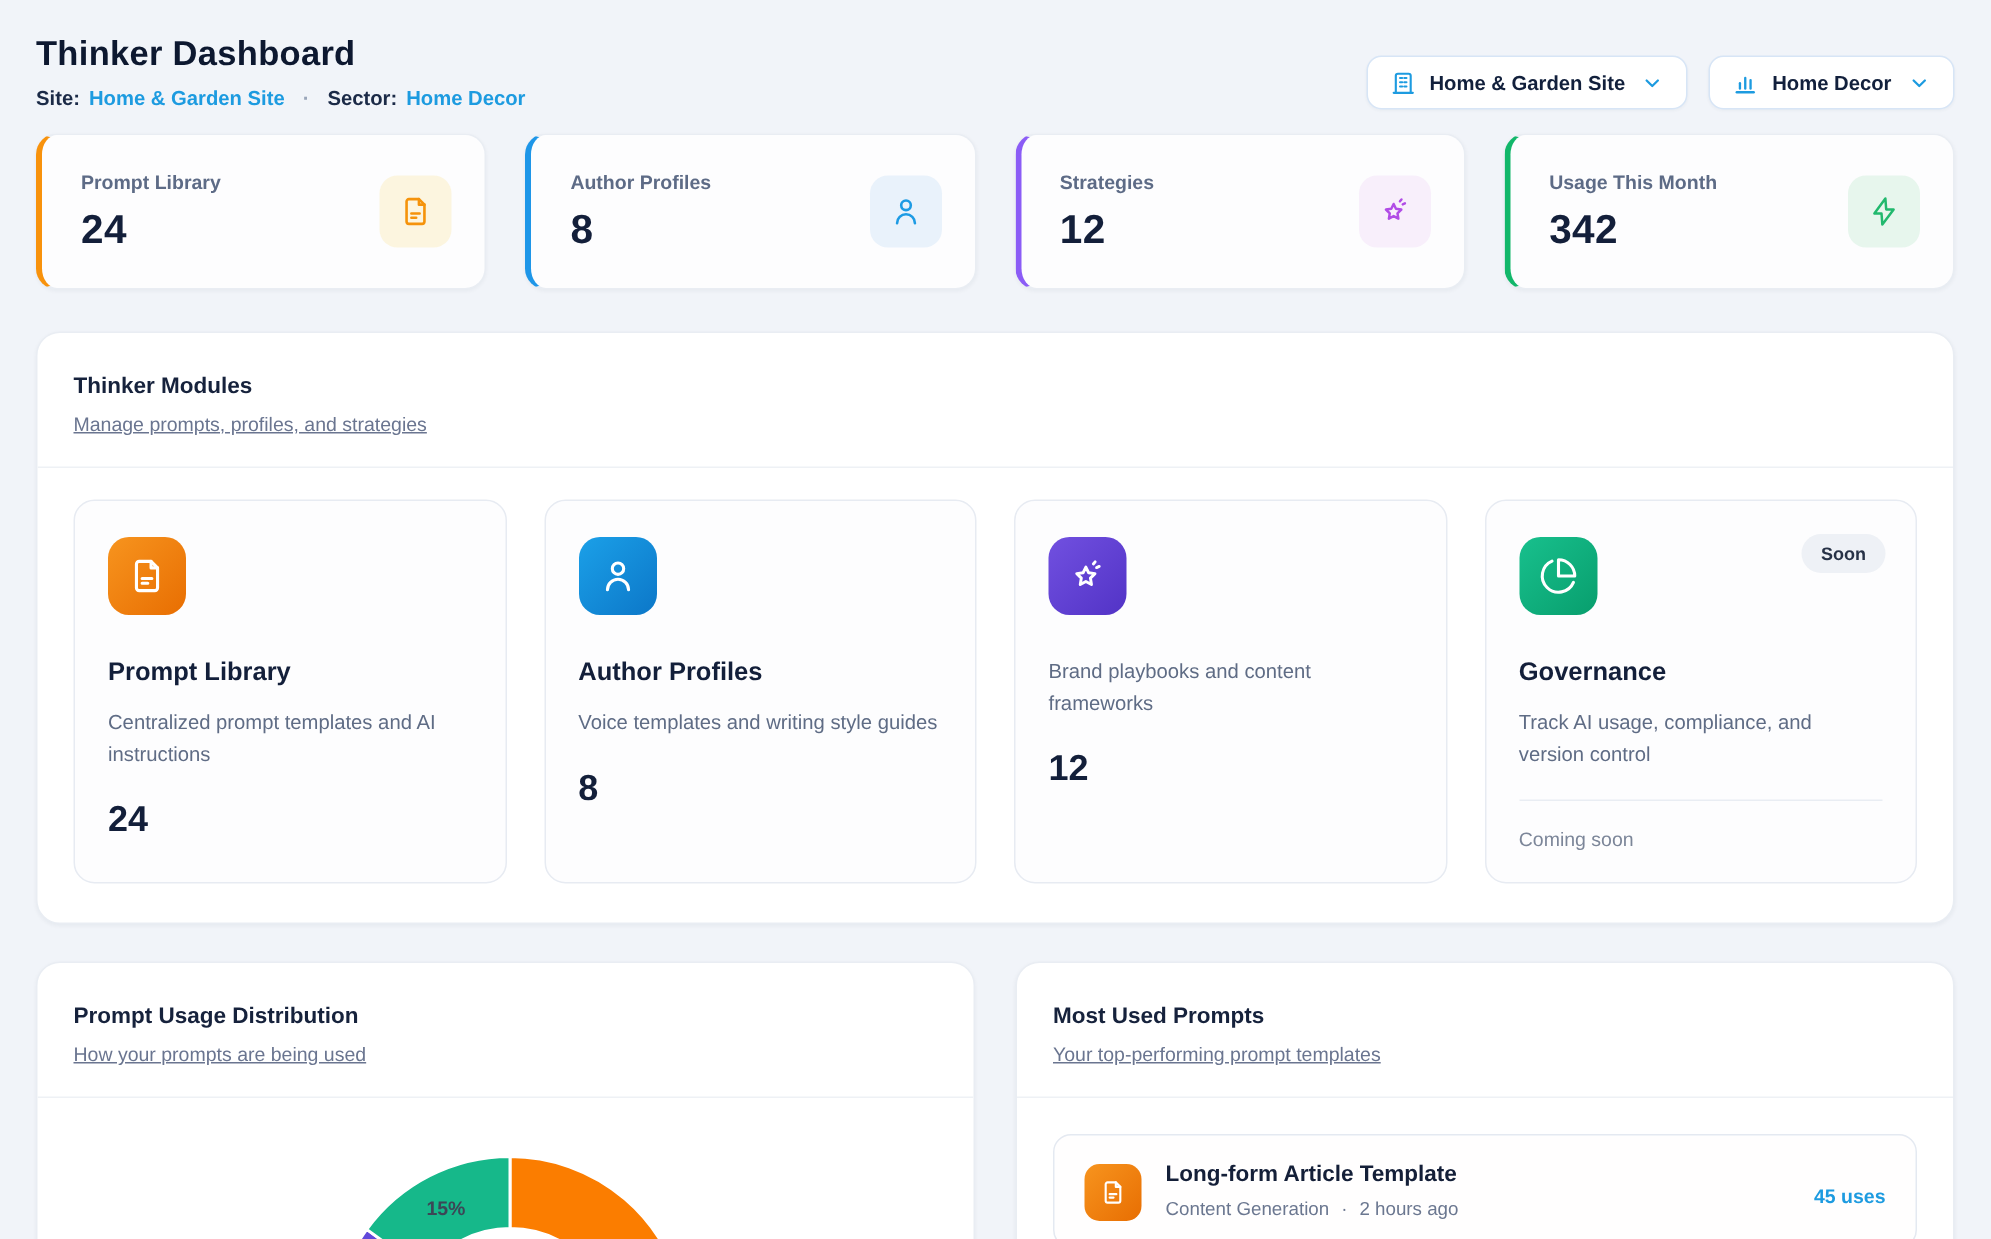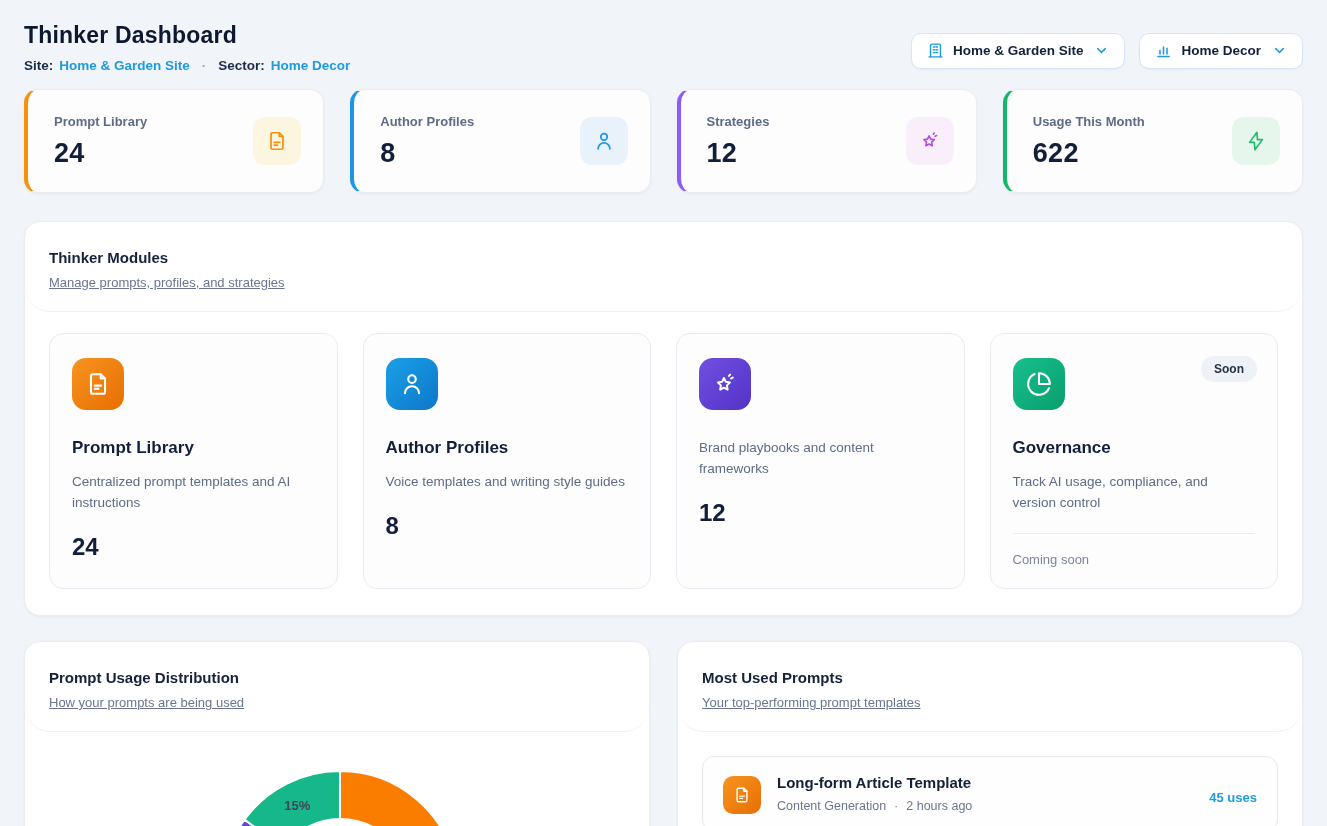--- a/index.html
+++ b/index.html
@@ -5,21 +5,21 @@
   * { box-sizing: border-box; margin: 0; padding: 0; }
   html, body { width: 1327px; height: 826px; overflow: hidden; }
   body {
     background: #f1f4f9;
     font-family: "Liberation Sans", sans-serif;
     color: #131f3a;
   }
   .page { padding: 22px 24px; width: 1327px; }
 
   
-  .header-row { display: flex; justify-content: space-between; align-items: center; margin-bottom: 16px; gap: 20px; }
+  .header-row { display: flex; justify-content: space-between; align-items: flex-end; margin-bottom: 16px; gap: 20px; }
   .page-title { font-size: 23px; font-weight: 800; color: #0d1830; letter-spacing: .2px; margin-bottom: 9px; }
   .breadcrumb { font-size: 13.5px; font-weight: 700; color: #1b2a47; display: flex; gap: 6px; align-items: center; }
   .breadcrumb .link { color: #1d9be0; cursor: pointer; }
   .breadcrumb .dot { color: #9aa6ba; margin: 0 6px; }
   .header-buttons { display: flex; gap: 14px; margin-top: 6px; }
   .dd-btn {
     display: flex; align-items: center; gap: 9px; height: 36px; padding: 0 15px;
     background: #ffffff; border: 1px solid #d7e5f6; border-radius: 10px;
     font-size: 13.5px; font-weight: 700; color: #12203c; cursor: pointer;
     box-shadow: 0 1px 2px rgba(20,40,80,.04);
@@ -36,21 +36,21 @@
   }
   .stat-label { font-size: 13px; font-weight: 600; color: #5d6b86; }
   .stat-value { font-size: 27px; font-weight: 800; color: #131f3a; margin-top: 9px; letter-spacing: .3px; }
   .stat-icon { position: absolute; right: 22px; top: 50%; transform: translateY(-50%);
     width: 48px; height: 48px; border-radius: 12px; display: flex; align-items: center; justify-content: center; }
   .stat-icon svg { width: 22px; height: 22px; }
 
   
   .big-card { background: #ffffff; border: 1px solid #e9edf3; border-radius: 16px;
     box-shadow: 0 1px 3px rgba(20,30,60,.05); overflow: hidden; }
-  .card-header { padding: 27px 24px 21px 24px; border-bottom: 1px solid #eef1f5; border-radius: 25px; }
+  .card-header { padding: 27px 24px 21px 24px; border-bottom: 1px solid #eef1f5; }
   .card-title { font-size: 15px; font-weight: 700; color: #16223c; }
   .card-sub { font-size: 13px; color: #6a7590; margin-top: 9px; text-decoration: underline; }
 
   
   .modules-card { margin-bottom: 25px; }
   .modules-grid { display: grid; grid-template-columns: repeat(4, 1fr); gap: 25px; padding: 21px 24px 26px 24px; }
   .module-card {
     position: relative; background: #fdfdfe; border: 1px solid #e7ebf2; border-radius: 14px;
     padding: 24px 22px; height: 256px; cursor: pointer;
   }
@@ -166,21 +166,21 @@
         <svg viewBox="0 0 24 24" fill="none" stroke="currentColor" stroke-width="1.8" stroke-linecap="round" stroke-linejoin="round">
           <path d="M11 6.5l1.7 3.5 3.9.55-2.8 2.75.65 3.9L11 15.35 7.55 17.2l.65-3.9-2.8-2.75 3.9-.55z"></path>
           <path d="M15.6 4.6l1.1-1.3"></path>
             <path d="M17.6 6.8l1.6-.7"></path>
         </svg>
       </div>
     </div>
 
     <div class="stat-card" style="border-left-color: rgb(18, 183, 106);">
       <div class="stat-label">Usage This Month</div>
-      <div class="stat-value">622</div>
+      <div class="stat-value">342</div>
       <div class="stat-icon" style="background: rgb(231, 246, 237); color: rgb(34, 185, 110);">
         <svg viewBox="0 0 24 24" fill="none" stroke="currentColor" stroke-width="1.8" stroke-linecap="round" stroke-linejoin="round">
           <path d="M13 2.5 5 13.5h5.2L10.8 21.5 19 10.5h-5.4z"></path>
         </svg>
       </div>
     </div>
   </div>
 
   <div class="big-card modules-card">
     <div class="card-header">

